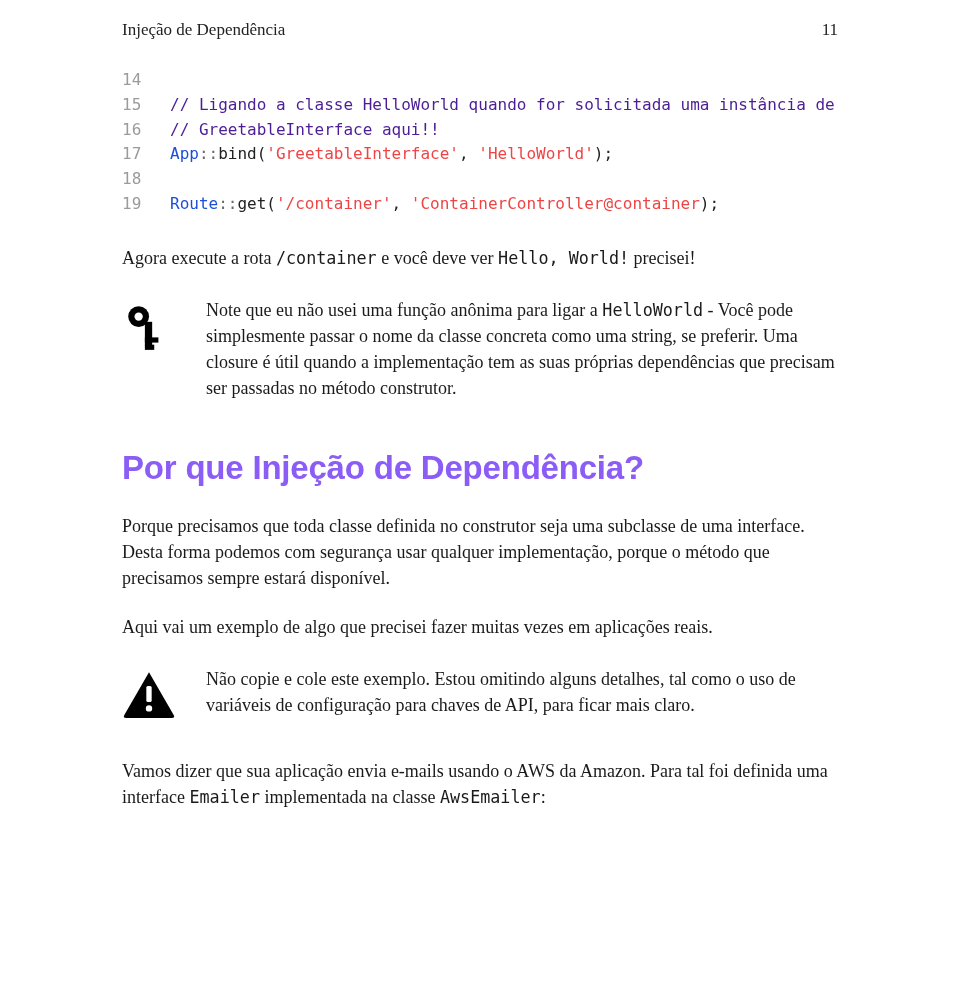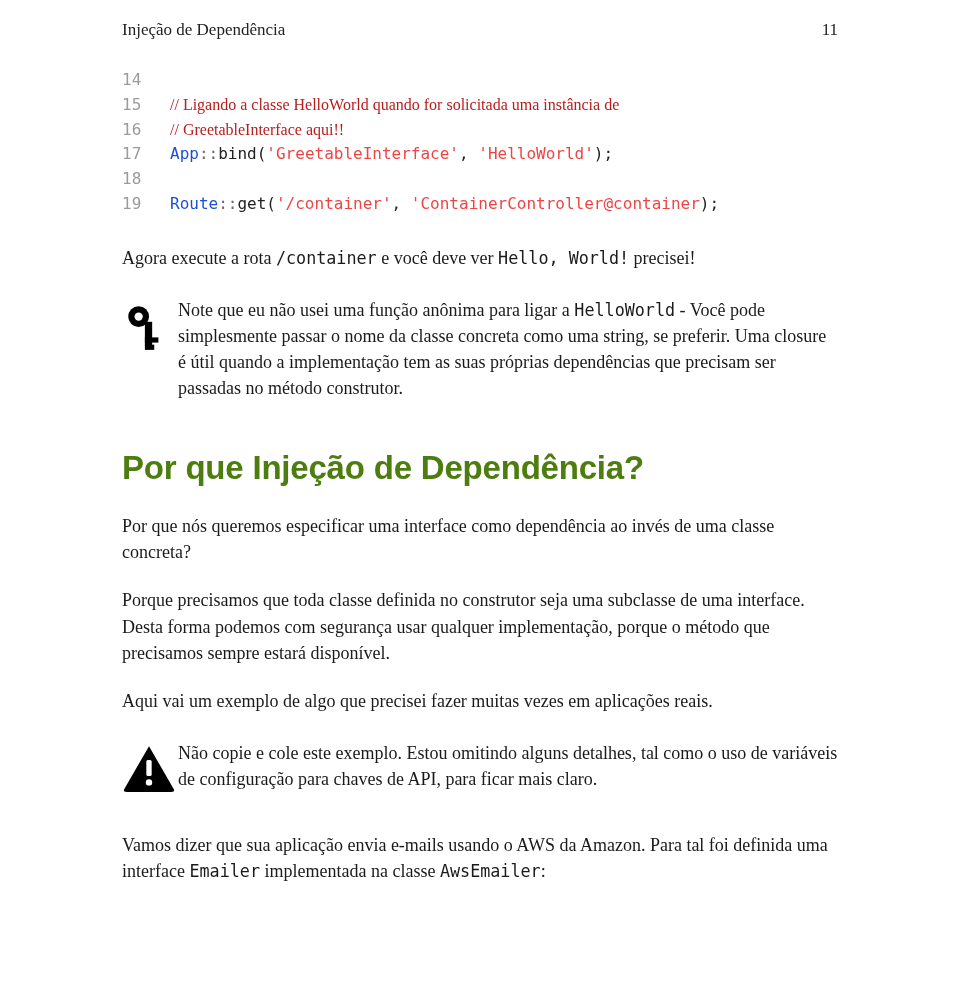--- a/index.html
+++ b/index.html
@@ -35,58 +35,59 @@
   .code-line { display: flex; }
   .lineno {
     color: #9b9b9b;
     width: 34px;
     flex: 0 0 34px;
     text-align: left;
     padding-right: 14px;
     user-select: none;
   }
   .code-text { flex: 1 1 auto; white-space: pre-wrap; }
-  .tok-comment { color: #b91c1c; font-family: Liberation Serif, serif; }
+  .tok-comment { color: #4c1d95; }
   .tok-class   { color: #1d4ed8; }
   .tok-op      { color: #6a6a6a; }
   .tok-string  { color: #ef4444; }
   .tok-plain   { color: #222; }
 
   p.body {
     font-size: 18px;
     line-height: 1.45;
     margin: 0 0 22px 0;
   }
   .inline-code {
     font-family: 'Menlo', 'Consolas', monospace;
     font-size: 0.93em;
   }
 
   .callout {
     display: flex;
+    gap: 28px;
     margin: 26px 0 40px 0;
     align-items: flex-start;
   }
   .callout .icon-col {
     flex: 0 0 56px;
     padding-top: 4px;
   }
   .callout .text-col {
     flex: 1 1 auto;
     font-size: 18px;
     line-height: 1.45;
   }
 
   h2.section {
     font-family: 'Helvetica Neue', Arial, sans-serif;
     font-weight: 800;
     font-size: 33px;
     margin: 48px 0 26px 0;
     letter-spacing: -0.2px;
-    color: #4d7c0f;
+    color: #8b5cf6;
   }
   p.body strong { font-weight: bold; }
 
   svg { display: block; }
 </style>
 </head>
 <body>
 
 <div class="page">
 
@@ -111,21 +112,20 @@
         <rect x="44" y="84" width="18" height="10" fill="#000"></rect>
       </svg>
     </div>
     <div class="text-col">
       <span>Note que eu não usei uma função anônima para ligar a </span><span class="inline-code">HelloWorld</span><span> - Você pode simplesmente passar o nome da classe concreta como uma string, se preferir. Uma closure é útil quando a implementação tem as suas próprias dependências que precisam ser passadas no método construtor.</span>
     </div>
   </div>
 
   <h2 class="section">Por que Injeção de Dependência?</h2>
 
-  <p class="body">Por que nós queremos especificar uma interface como dependência ao invés de uma classe concreta?</p>
   <p class="body">Porque precisamos que toda classe definida no construtor seja uma subclasse de uma interface. Desta forma podemos com segurança usar qualquer implementação, porque o método que precisamos sempre estará disponível.</p>
 
 
   <p class="body">Aqui vai um exemplo de algo que precisei fazer muitas vezes em aplicações reais.</p>
 
   <div class="callout">
     <div class="icon-col">
       <svg width="54" height="48" viewBox="0 0 100 90" aria-hidden="true">
         <path d="M50 4 L96 84 Q100 90 92 90 L8 90 Q0 90 4 84 Z" fill="#000"></path>
         <rect x="45" y="30" width="10" height="30" rx="3" fill="#fff"></rect>

